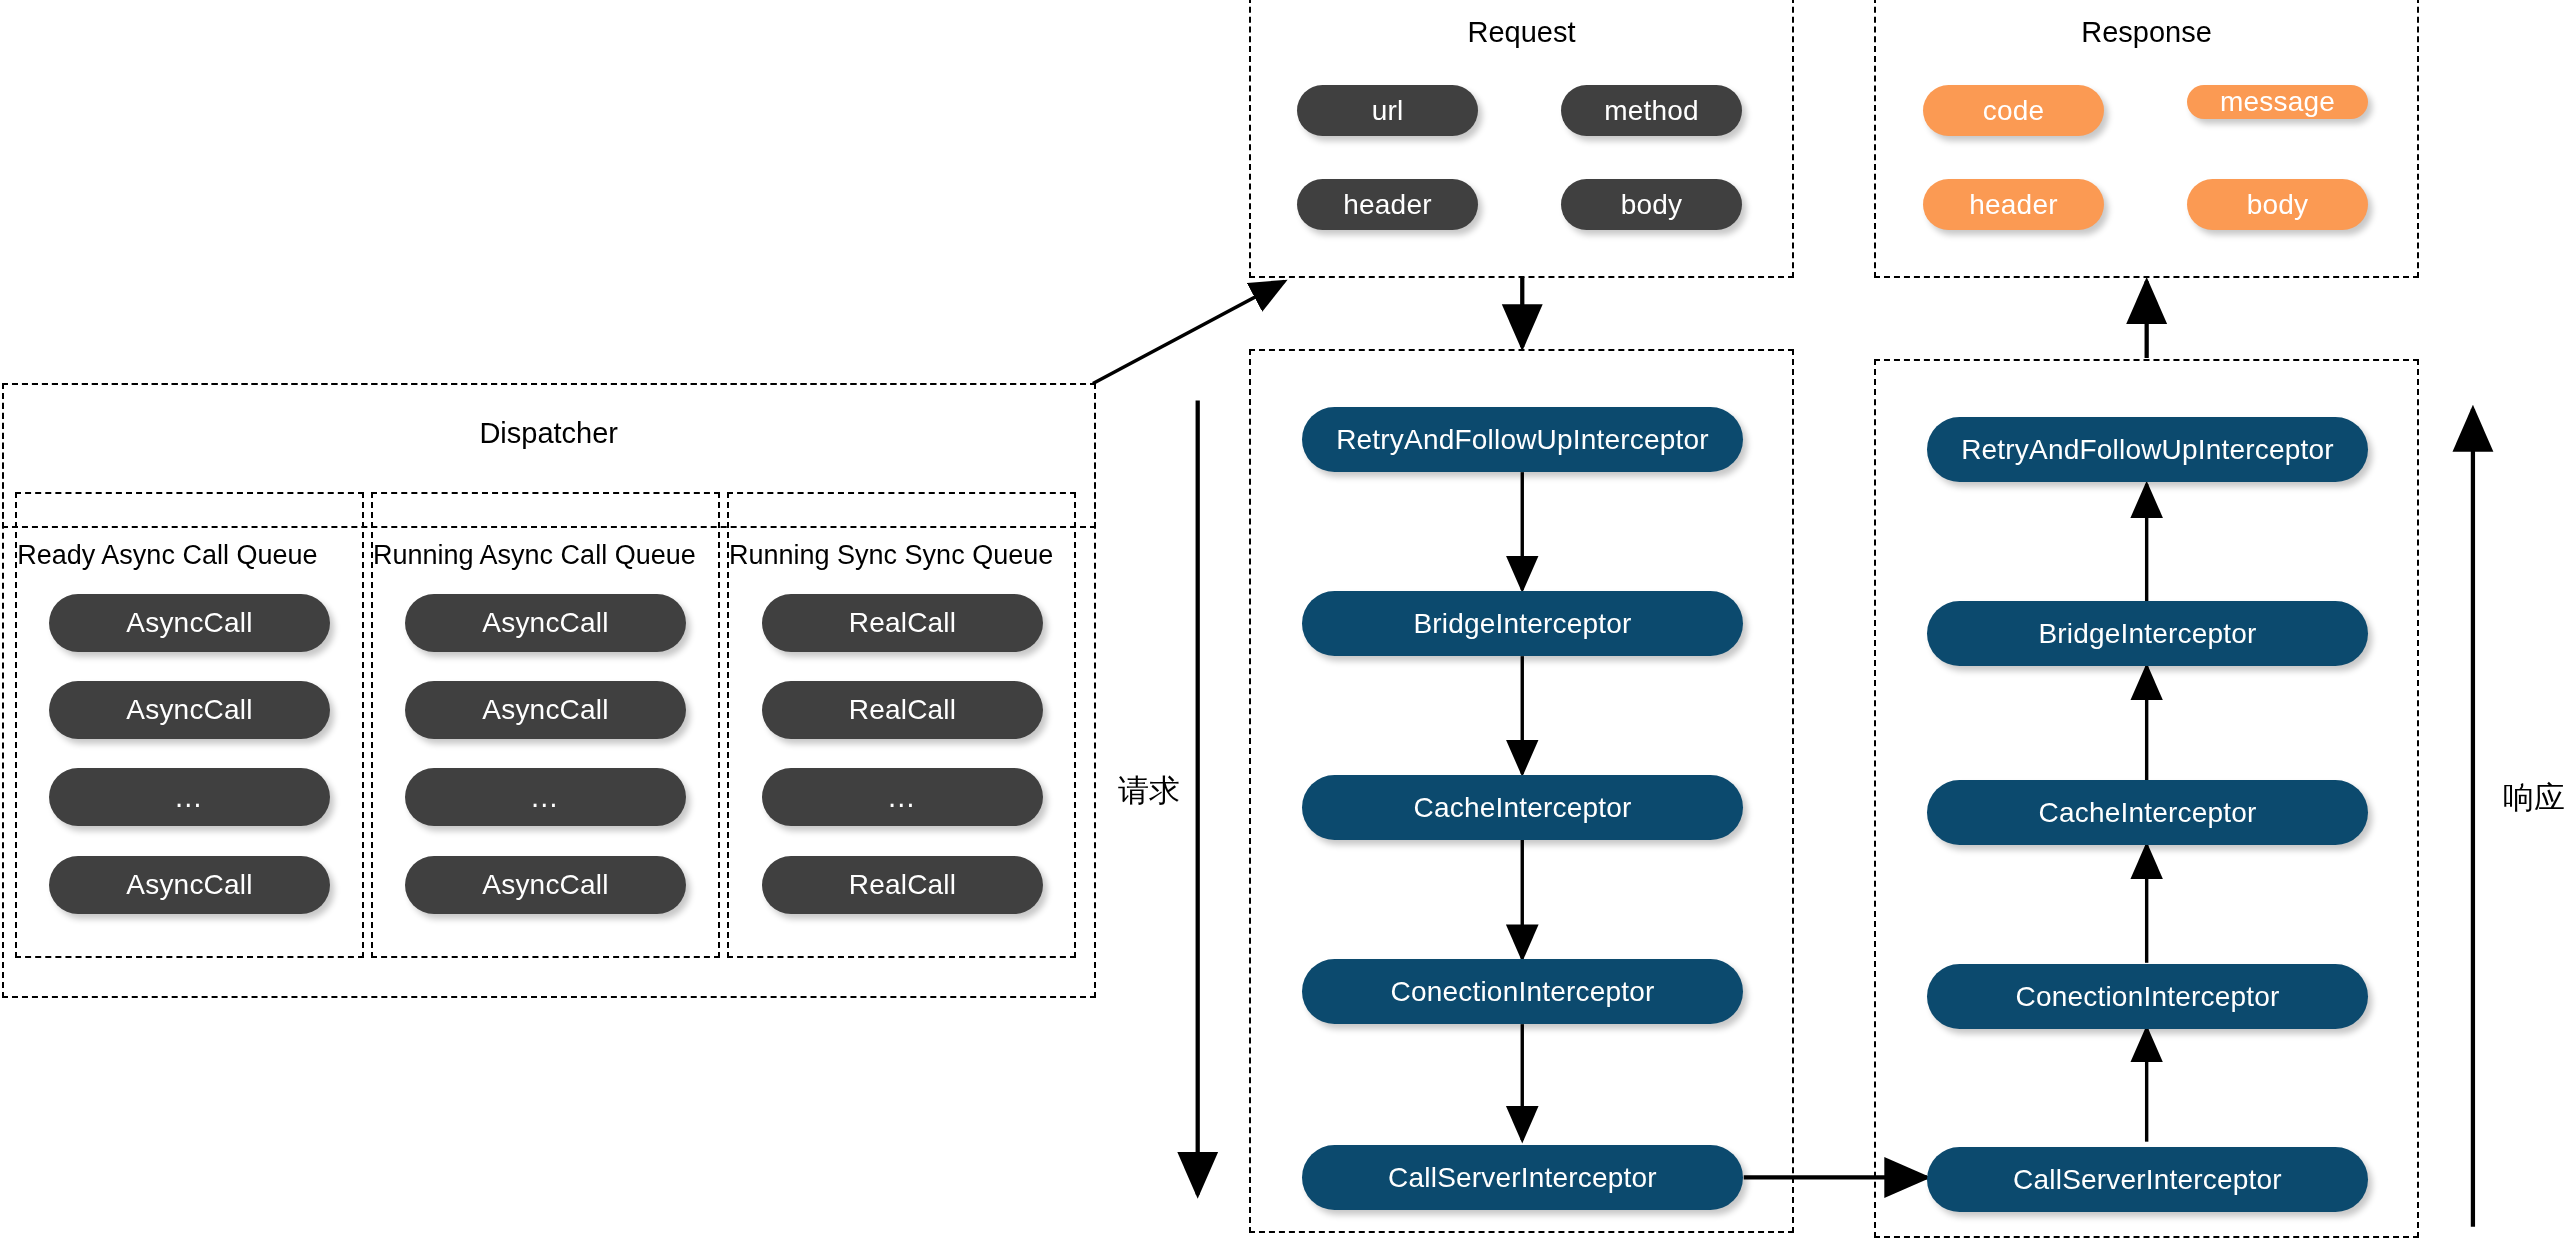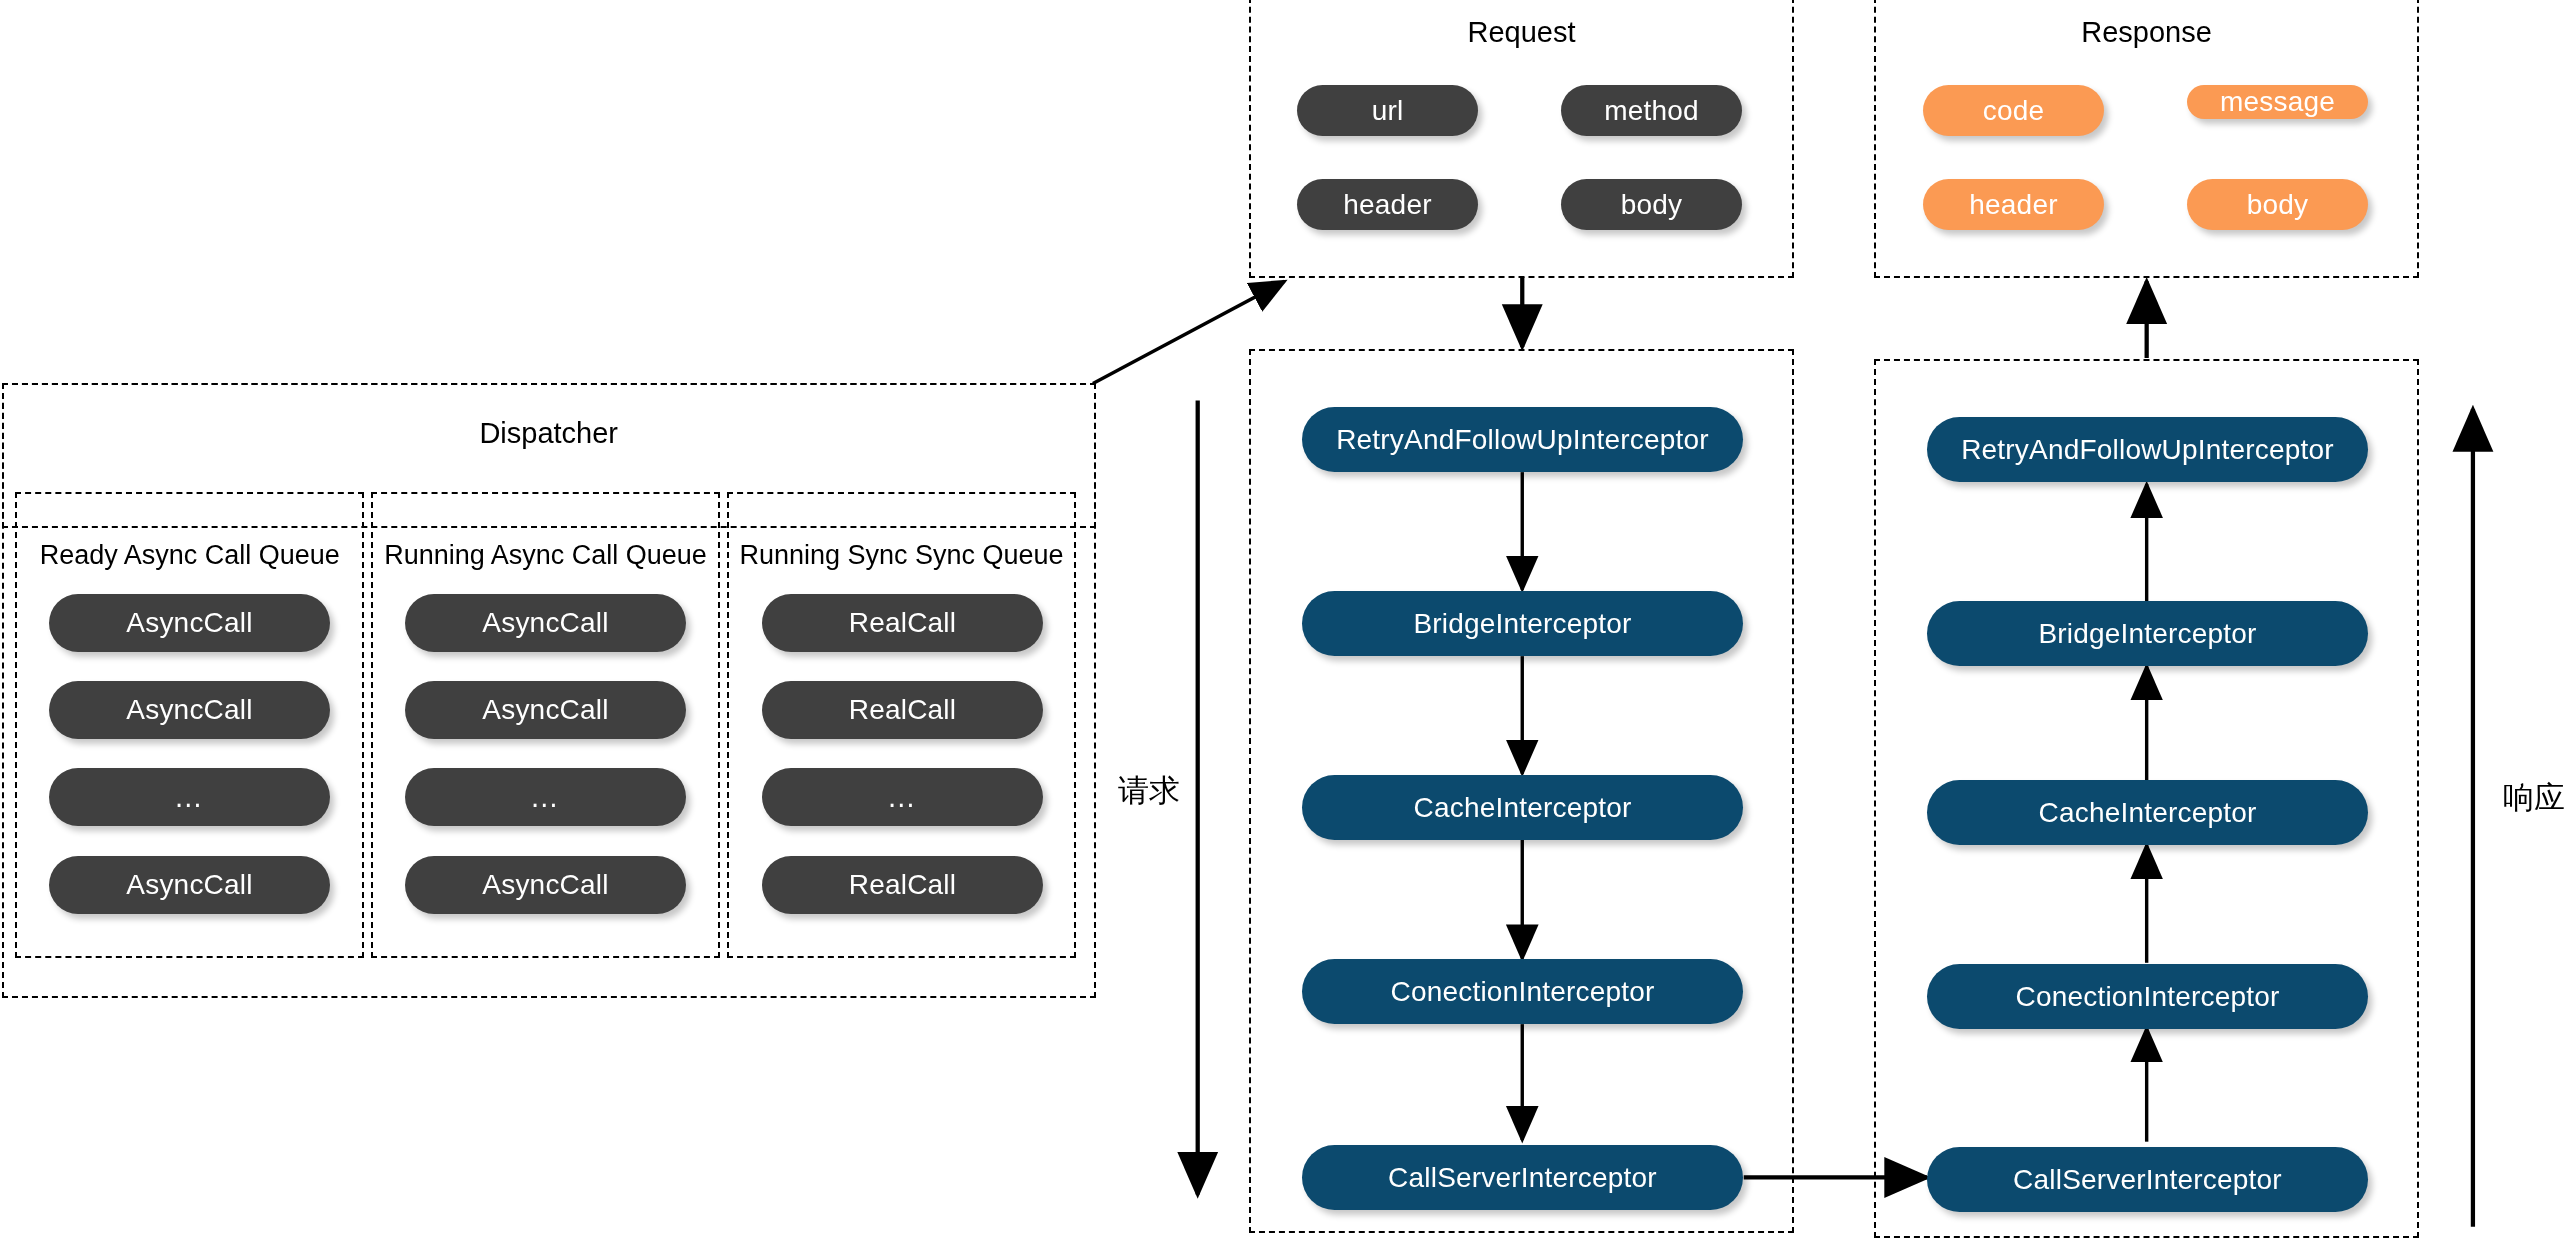--- a/index.html
+++ b/index.html
@@ -35,21 +35,21 @@
     width: 100%;
     text-align: center;
     font-size: 29px;
     color: #000000;
     line-height: 1;
     white-space: nowrap;
   }
   .subtitle-queue {
     position: absolute;
     width: 100%;
-    text-align: center;
+    text-align: left;
     font-size: 27px;
     color: #000000;
     line-height: 1;
     white-space: nowrap;
   }
 
   
   .pill {
     position: absolute;
     box-sizing: border-box;

